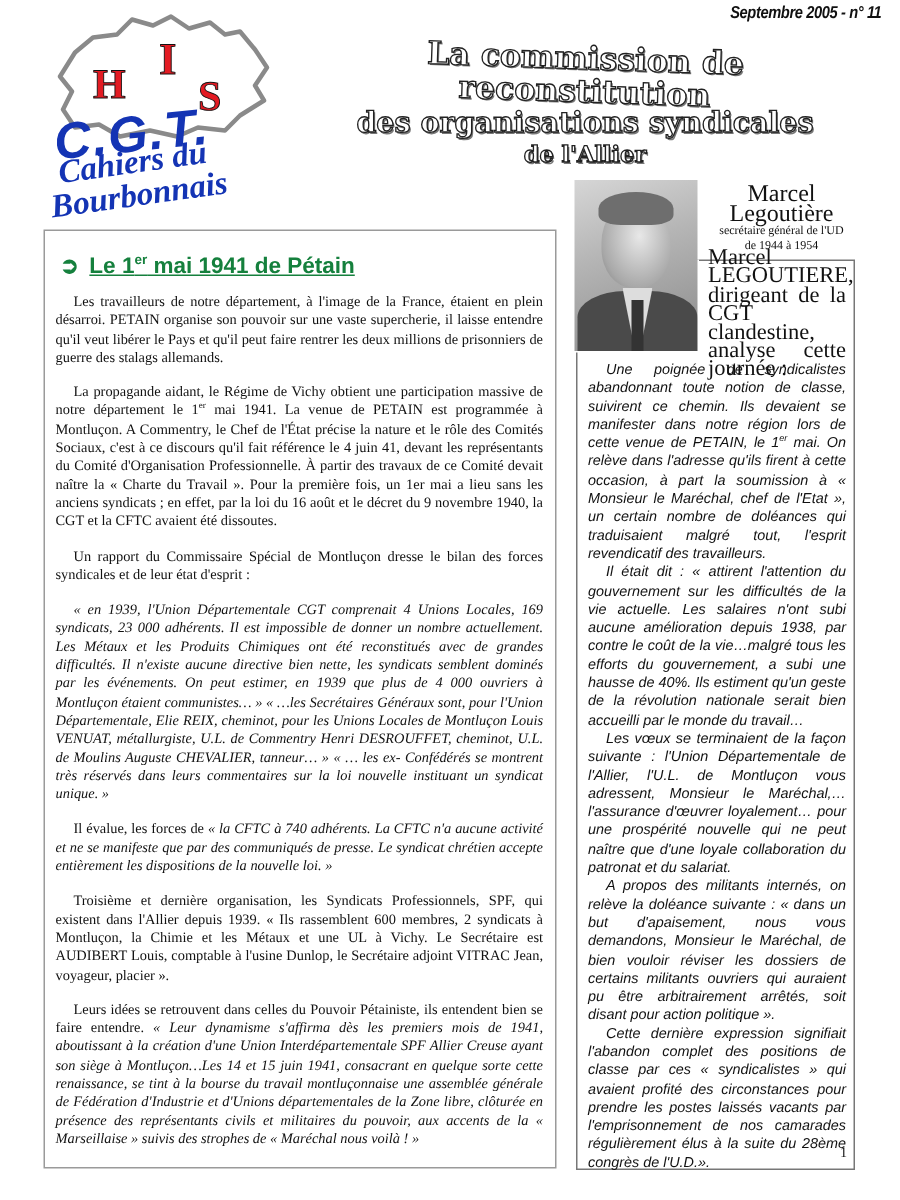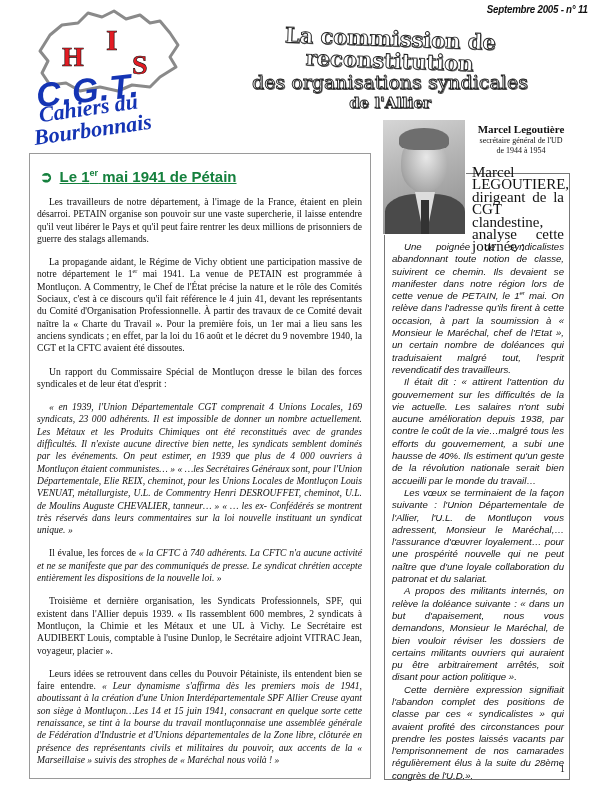--- a/index.html
+++ b/index.html
@@ -5,39 +5,39 @@
   html, body { margin:0; padding:0; }
   body { width:600px; height:800px; background:#ffffff; position:relative; overflow:hidden; font-family:"Liberation Serif", serif; color:#111; }
   .issue { position:absolute; right:12px; top:3px; font-family:"Liberation Sans", sans-serif; font-weight:bold; font-style:italic; font-size:11.5px; letter-spacing:-0.3px; transform:scaleX(0.85); transform-origin:right top; }
   .logo { position:absolute; left:10px; top:5px; width:185px; height:135px; }
   .logo .map { position:absolute; left:0; top:0; }
   .logo .ltr { position:absolute; font-family:"Liberation Serif", serif; font-weight:bold; color:#e31b23; -webkit-text-stroke:0.6px #111; }
   .logo .cgi { position:absolute; left:26px; top:66px; font-family:"Liberation Sans", sans-serif; font-weight:bold; font-style:italic; font-size:34px; color:#1434b4; transform:rotate(-6deg); letter-spacing:1px; }
   .logo .cah { position:absolute; left:22px; top:92px; font-family:"Liberation Serif", serif; font-weight:bold; font-style:italic; font-size:22px; color:#1434b4; transform:rotate(-8deg); line-height:22px; }
   .title { position:absolute; left:200px; top:28px; width:380px; text-align:center; font-family:"DejaVu Serif", serif; color:#ffffff; -webkit-text-stroke:0.9px #222; text-shadow:1px 1px 0 #777; }
   .title .l1 { font-size:21px; font-weight:bold; line-height:22px; transform:rotate(2deg); }
-  .title .l2 { font-size:19px; font-weight:normal; line-height:21px; }
+  .title .l2 { font-size:19px; font-weight:bold; line-height:21px; }
   .title .l3 { font-size:15px; font-weight:bold; line-height:21px; }
   .mainbox { position:absolute; left:29px; top:153px; width:340px; height:624px; border:1px solid #9a9a9a; }
   .heading { position:absolute; left:40px; top:168px; font-family:"Liberation Sans", sans-serif; font-weight:bold; font-size:15px; color:#15803d; white-space:nowrap; }
   .heading .arrow { display:inline-block; margin-right:7px; }
   .heading .txt { text-decoration:underline; }
   .heading sup { font-size:9px; }
   .body { position:absolute; left:37px; top:196px; width:325px; font-size:9.6px; line-height:12.3px; text-align:justify; }
   .body p { margin:0 0 11px 0; text-indent:12px; }
   .body em { font-style:italic;margin-top:44px; }
   .body sup { font-size:6px; line-height:0; }
   .photo { position:absolute; left:383px; top:120px; width:82px; height:114px; background:linear-gradient(160deg,#d6d6d6 0%,#b5b5b5 40%,#8a8a8a 100%); overflow:hidden; }
   .photo .head { position:absolute; left:18px; top:14px; width:46px; height:58px; border-radius:48% 48% 45% 45%; background:radial-gradient(ellipse at 55% 40%, #e8e8e8 0%, #a8a8a8 70%, #7a7a7a 100%); }
   .photo .hair { position:absolute; left:16px; top:8px; width:50px; height:22px; border-radius:50% 50% 30% 30%; background:#6e6e6e; }
   .photo .suit { position:absolute; left:2px; top:74px; width:80px; height:44px; border-radius:40% 40% 0 0; background:#4a4a4a; }
   .photo .shirt { position:absolute; left:32px; top:72px; width:20px; height:40px; background:#ddd; clip-path:polygon(0 0,100% 0,60% 100%,40% 100%); }
   .photo .tie { position:absolute; left:38px; top:80px; width:8px; height:34px; background:#333; }
   .caption { position:absolute; left:466px; top:123px; width:110px; text-align:center; font-size:8px; line-height:9.6px; }
-  .caption .name { font-weight:bold; font-size:11px; line-height:13px; }
+  .caption .name { font-weight:normal; font-size:16px; line-height:13px; }
   .sidebox { position:absolute; left:384px; top:173px; width:184px; height:605px; border:1px solid #777; }
   .sidebox .cover { position:absolute; left:-1px; top:-1px; width:82px; height:62px; background:#fff; }
   .intro { position:absolute; left:472px; top:166px; width:92px; font-family:Liberation Serif, serif; font-size:15px; line-height:12.4px; text-align:justify; }
   .side { position:absolute; left:392px; top:241px; width:172px; font-family:"Liberation Sans", sans-serif; font-style:italic; font-size:9.6px; line-height:12.3px; text-align:justify; }
   .side p { margin:0; text-indent:12px; }
   .side sup { font-size:6px; line-height:0; }
   .pagenum { position:absolute; left:560px; top:764px; font-size:9.5px; }
 </style>
 </head>
 <body>

